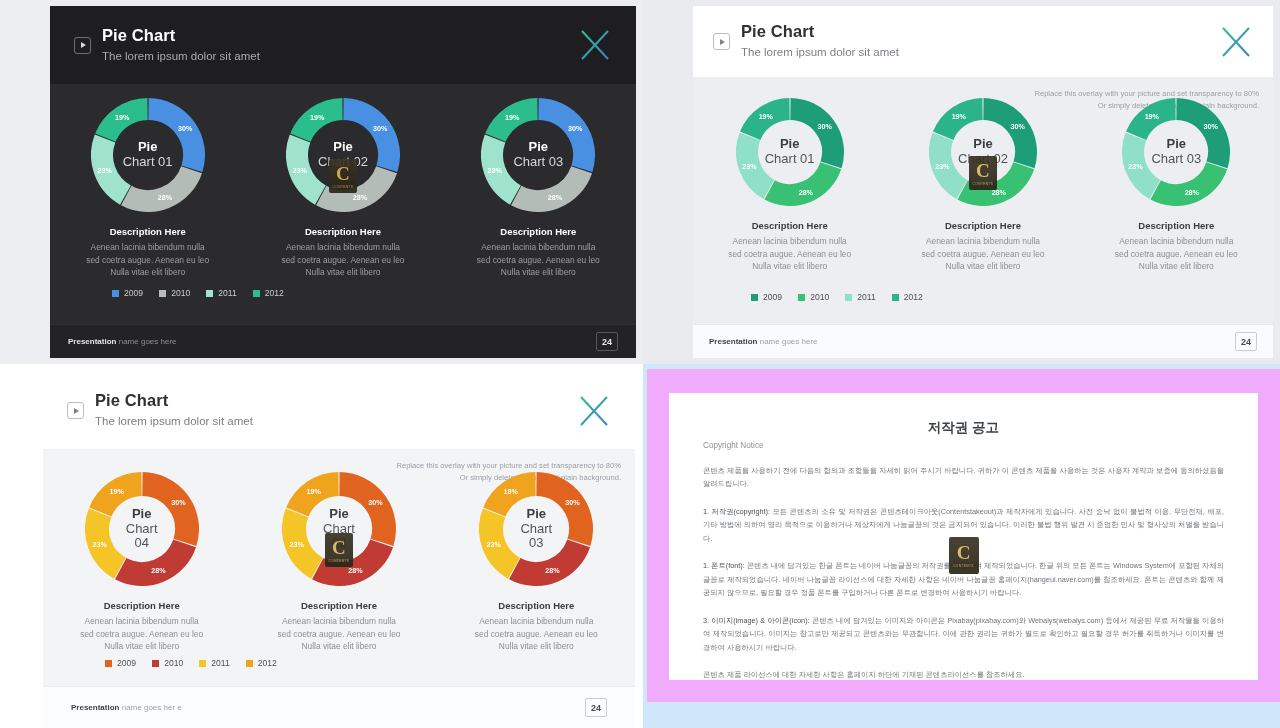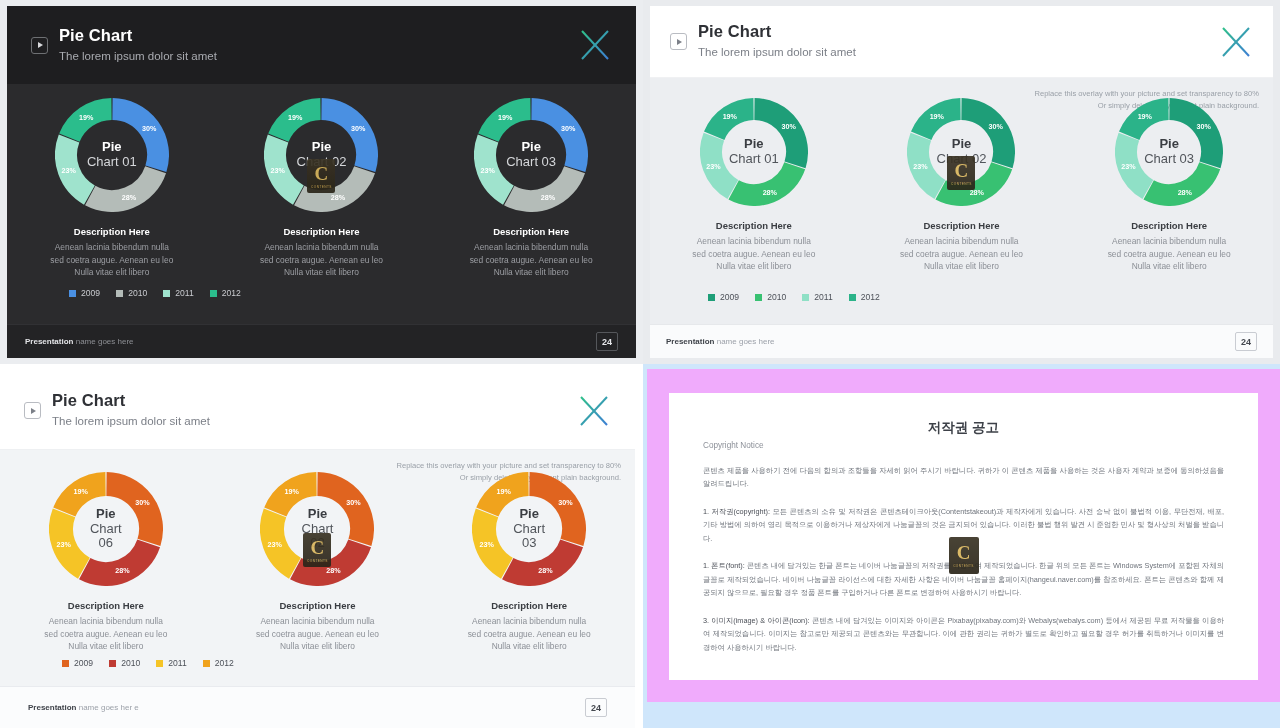--- a/index.html
+++ b/index.html
@@ -11,21 +11,21 @@
   }
   .grid {
     width: 1280px; height: 728px;
     display: grid;
     grid-template-columns: 643px 637px;
     grid-template-rows: 364px 364px;
   }
 
   
   .slide { position: relative; width: 100%; height: 100%; overflow: hidden; }
-  .slide-inner { position: absolute; overflow: hidden; }
+  .slide-inner { position: absolute; overflow: hidden; margin-left: 43px; }
 
   
   .p1 { background: #ebedf0; padding: 6px 7px 6px 7px; }
   .p1 .slide-inner {
     left: 7px; top: 6px; right: 7px; bottom: 6px;
     background: #2b2b2d;
   }
   .p1-header {
     height: 78px; background: #1e1e20;
     display: flex; align-items: center; padding: 0 24px;
@@ -463,21 +463,21 @@
                   <path d="M 34.90933108731866 96.20462150040854 A 45 45 0 0 1 14.988880807625932 40.87344227046147" stroke="#f5c426" stroke-width="24" fill="none"></path>
                   <path d="M 15.335823683550238 39.997164593168975 A 45 45 0 0 1 56.52876971476892 12.002467378551955" stroke="#f0a31d" stroke-width="24" fill="none"></path>
                   <text class="pct" x="93.40576474687263" y="33.14966364683871" text-anchor="middle">30%</text>
                   <text class="pct" x="73.5656048708105" y="101.4399418649713" text-anchor="middle">28%</text>
                   <text class="pct" x="14.660365397059856" y="74.8432064110381" text-anchor="middle">23%</text>
                   <text class="pct" x="31.70624799665411" y="22.38137415764473" text-anchor="middle">19%</text>
                 </svg>
                 <div class="donut-center">
                   <div class="dc-l1">Pie</div>
                   <div class="dc-l2">Chart</div>
-                  <div class="dc-l2">06</div>
+                  <div class="dc-l2">04</div>
                 </div>
               </div>
               <div class="desc">
                 <div class="desc-title">Description Here</div>
                 <div class="desc-body">Aenean lacinia bibendum nulla<br>sed coetra augue. Aenean eu leo<br>Nulla vitae elit libero</div>
               </div>
             </div>
             <div class="donut-col">
               <div class="donut-wrap">
                 <svg width="114" height="114" viewBox="0 0 114 114">
@@ -575,20 +575,21 @@
           <div class="cp-p">
             <b>1. 폰트(font):</b>
             <span>콘텐츠 내에 담겨있는 한글 폰트는 네이버 나눔글꼴의 저작권를 이용하여 제작되었습니다. 한글 위의 모든 폰트는 Windows System에 포함된 자체의 글꼴로 제작되었습니다. 네이버 나눔글꼴 라이선스에 대한 자세한 사항은 네이버 나눔글꼴 홈페이지(hangeul.naver.com)를 참조하세요. 폰트는 콘텐츠와 함께 제공되지 않으므로, 필요할 경우 정품 폰트를 구입하거나 다른 폰트로 변경하여 사용하시기 바랍니다.</span>
           </div>
 
           <div class="cp-p">
             <b>3. 이미지(image) &amp; 아이콘(icon):</b>
             <span>콘텐츠 내에 담겨있는 이미지와 아이콘은 Pixabay(pixabay.com)와 Webalys(webalys.com) 등에서 제공된 무료 저작물을 이용하여 제작되었습니다. 이미지는 참고로만 제공되고 콘텐츠와는 무관합니다. 이에 관한 권리는 귀하가 별도로 확인하고 필요할 경우 허가를 취득하거나 이미지를 변경하여 사용하시기 바랍니다.</span>
           </div>
 
+          <div class="cp-p">콘텐츠 제품 라이선스에 대한 자세한 사항은 홈페이지 하단에 기재된 콘텐츠라이선스를 참조하세요.</div>
 
           <div class="wm cp-wm">
             <span class="wm-c">C</span>
             <span class="wm-t">CONTENTS</span>
           </div>
         </div>
       </div>
     </div>
   </div>
 

